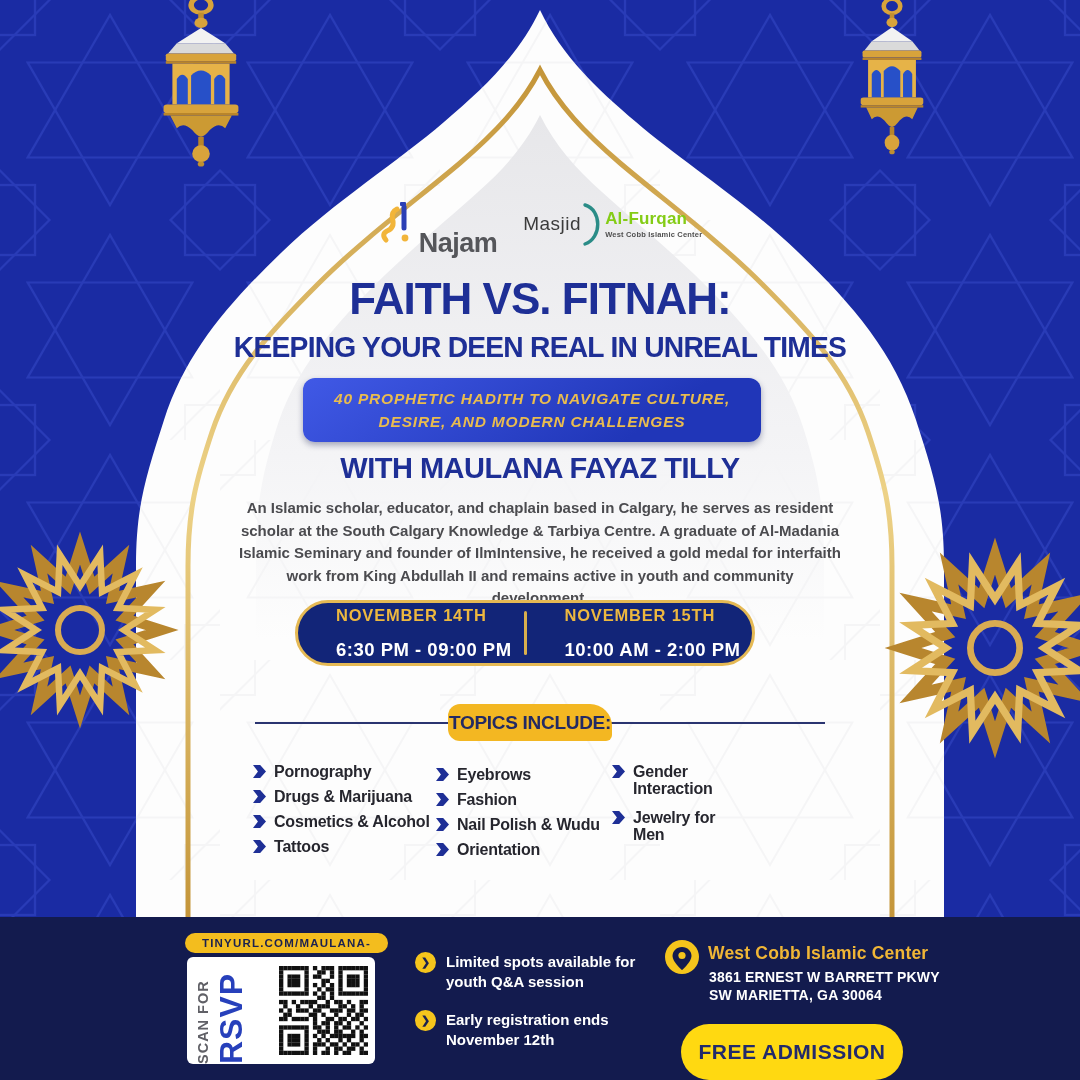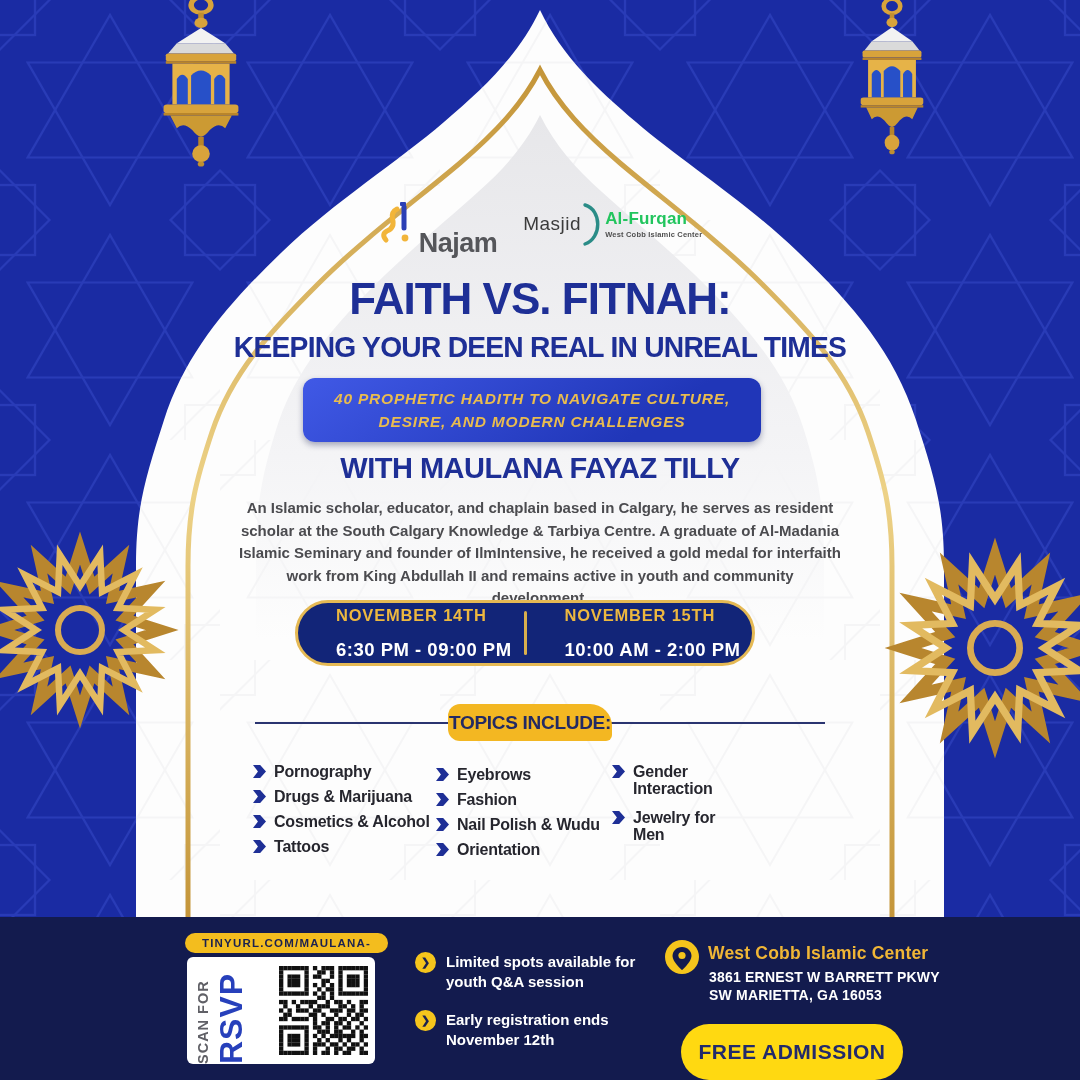--- a/index.html
+++ b/index.html
@@ -10,21 +10,21 @@
   }
   .abs{position:absolute;}
   svg{display:block;}
   
   .logo-row{left:0;top:188px;width:1080px;display:flex;justify-content:center;gap:26px;align-items:center;}
   .najam{display:flex;align-items:center;gap:7px;}
   .najam-text{font-size:27px;font-weight:800;color:#55565A;letter-spacing:-0.5px;margin-top:40px;}
   .masjid{display:flex;align-items:center;}
   .masjid-word{font-size:19px;font-weight:400;color:#3B3B3B;letter-spacing:0.5px;}
   .masjid-col{display:flex;flex-direction:column;margin-left:2px;}
-  .masjid-name{font-size:17px;font-weight:800;color:#22c55e;letter-spacing:0.2px;}
+  .masjid-name{font-size:17px;font-weight:800;color:#84cc16;letter-spacing:0.2px;}
   .masjid-sub{font-size:7.5px;font-weight:700;color:#4F4F4F;letter-spacing:0.2px;margin-top:1px;}
   
   .title{left:0;top:274px;width:1080px;text-align:center;font-size:44px;font-weight:800;
          color:#1E2F96;letter-spacing:-1px;}
   .subtitle{left:0;top:330px;width:1080px;text-align:center;font-size:30px;font-weight:800;
          color:#1E2F96;letter-spacing:-0.8px;transform:scaleX(0.94);}
   .hadith-pill{left:303px;top:378px;width:458px;height:64px;border-radius:12px;
          background:linear-gradient(145deg,#4059E6 0%,#2036B8 75%);
          box-shadow:0 3px 6px rgba(10,16,70,.35);
          display:flex;flex-direction:column;justify-content:center;text-align:center;}
@@ -541,18 +541,18 @@
   </div>
 
   <svg class="abs" style="left:663px;top:940px;" width="40" height="44" viewBox="0 0 40 44">
     <circle cx="19" cy="17" r="17" fill="#F5C51C"></circle>
     <path d="M19 7 C 13.5 7 9.5 11 9.5 16 C 9.5 22 19 30 19 30 C 19 30 28.5 22 28.5 16 C 28.5 11 24.5 7 19 7 Z" fill="#131B4E"></path>
     <circle cx="19" cy="15.5" r="3.6" fill="#F5C51C"></circle>
   </svg>
   <div class="abs venue-name">West Cobb Islamic Center</div>
   <div class="abs venue-addr">
     <div>3861 ERNEST W BARRETT PKWY</div>
-    <div>SW MARIETTA, GA 16053</div>
+    <div>SW MARIETTA, GA 30064</div>
   </div>
 
   <div class="abs admission-btn">FREE ADMISSION</div>
 
 </div>
 
 </body></html>

